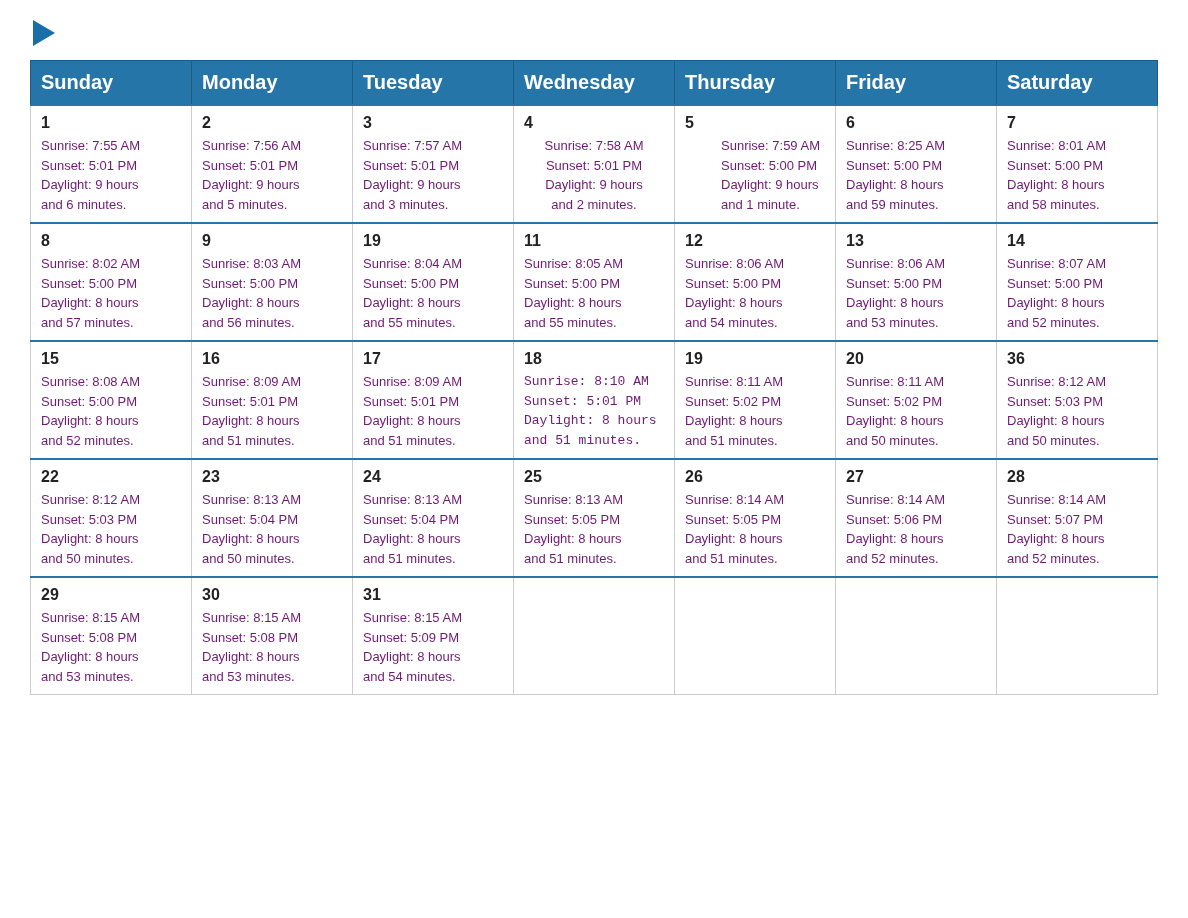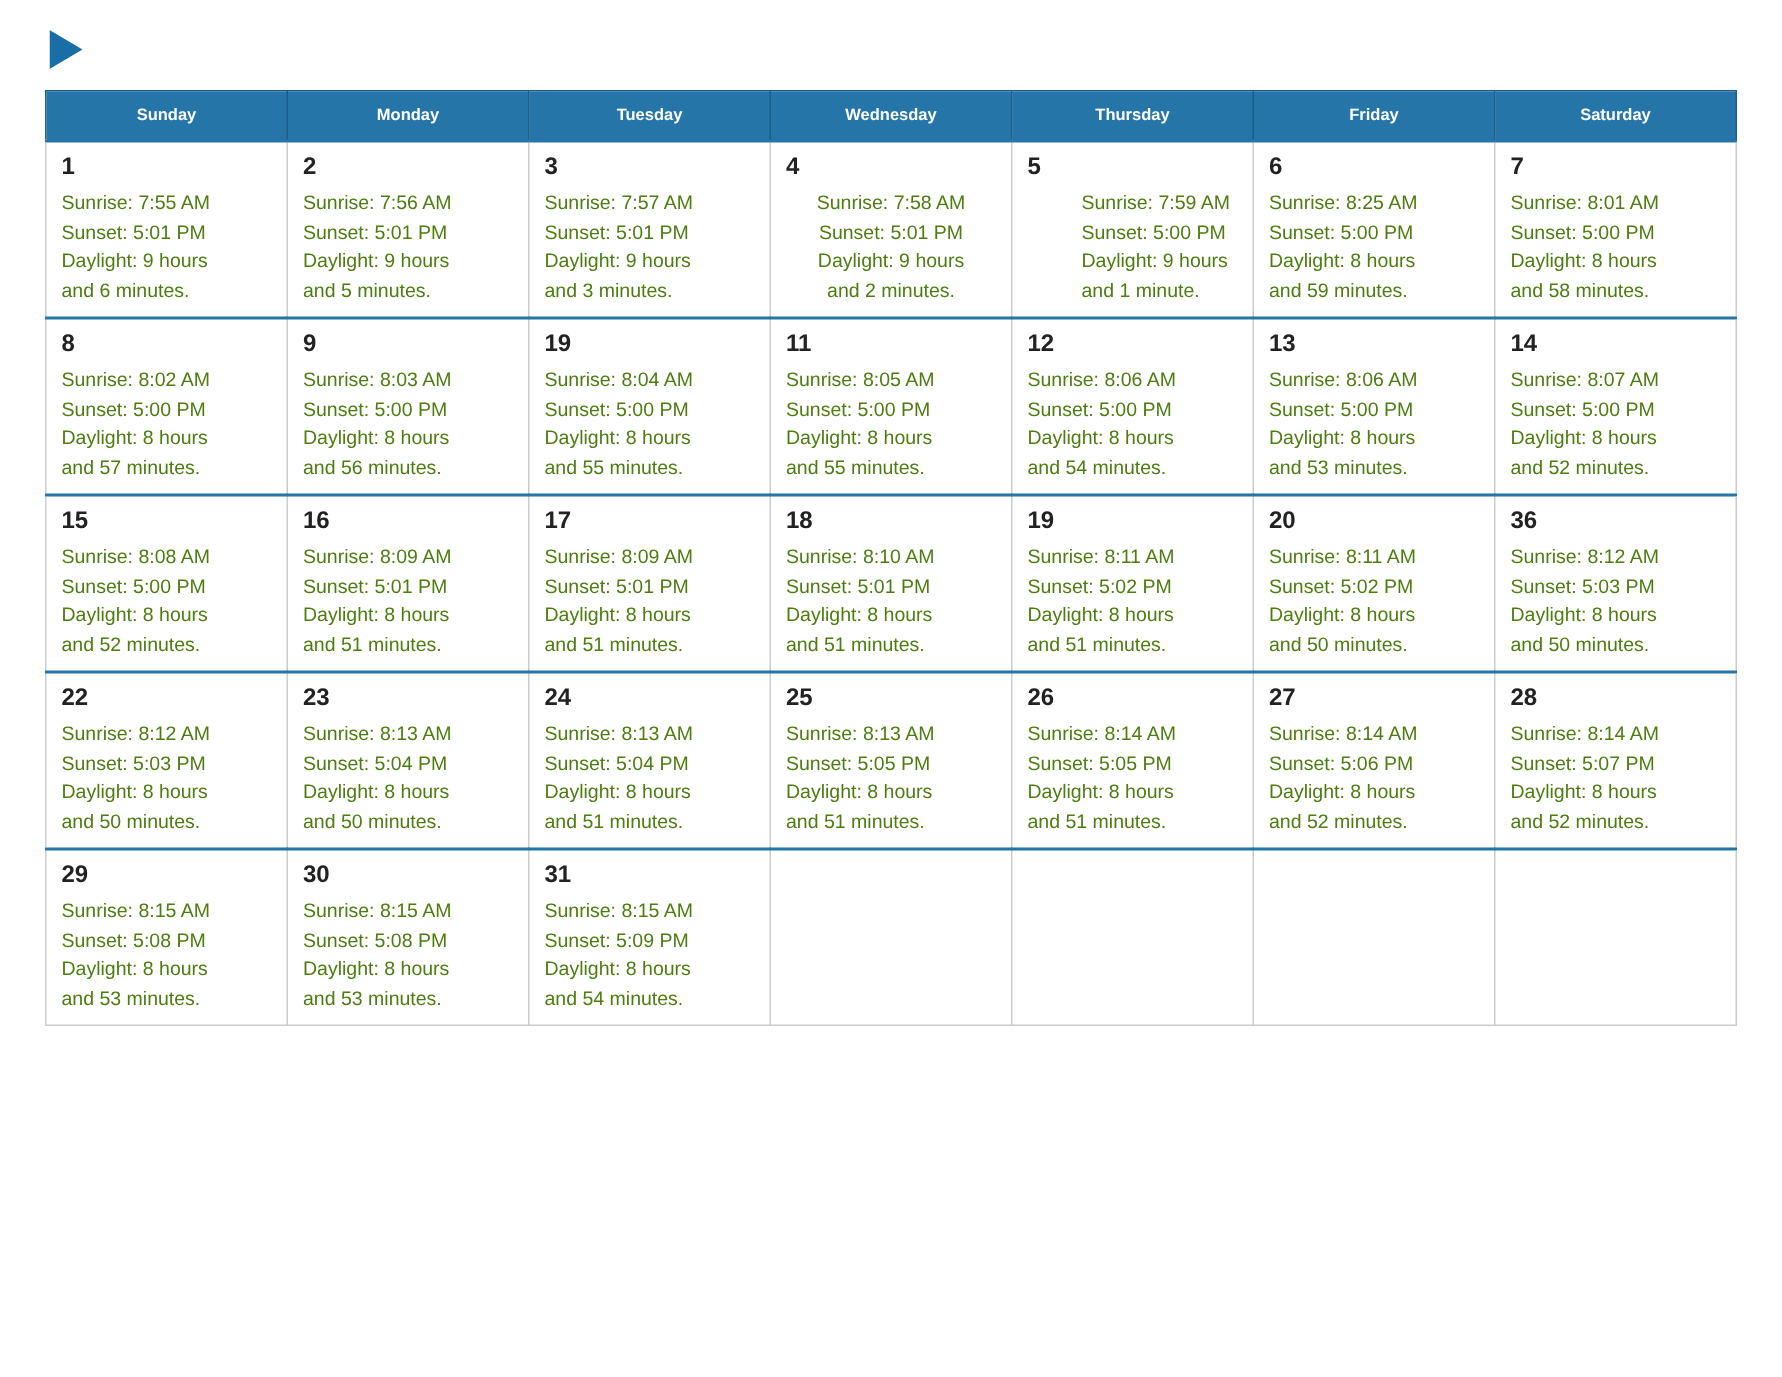--- a/index.html
+++ b/index.html
@@ -41,24 +41,24 @@
       margin-top: 6px;
     }
     table {
       width: 100%;
       border-collapse: collapse;
       table-layout: fixed;
     }
     thead tr th {
       background-color: #2575a8;
       color: #fff;
-      font-size: 11px;
+      font-size: 20px;
       font-weight: bold;
       padding: 10px 10px;
-      text-align: center;
+      text-align: left;
       border: 1px solid #1a5f8a;
     }
     tbody tr td {
       vertical-align: top;
       padding: 8px 10px;
       border: 1px solid #ccc;
       font-size: 13px;
       color: #333;
       min-height: 90px;
       height: 110px;
@@ -69,21 +69,21 @@
     .day-num {
       font-size: 16px;
       font-weight: bold;
       color: #222;
       display: block;
       margin-bottom: 4px;
     }
     .day-info {
       font-size: 13px;
       line-height: 1.5;
-      color: #4d7c0f;
+      color: #701a75;
     }
     .empty-cell {
       background: #fff;
     }
     .logo-wrapper {
       display: flex;
       flex-direction: column;
       align-items: flex-start;
     }
     .logo-line1 {
@@ -250,21 +250,21 @@
         </td>
         <td>
           <span class="day-num">17</span>
           <div class="day-info" style="white-space: pre-line;">Sunrise: 8:09 AM
 Sunset: 5:01 PM
 Daylight: 8 hours
 and 51 minutes.</div>
         </td>
         <td>
           <span class="day-num">18</span>
-          <div class="day-info" style="white-space: pre-line;">Sunrise: 8:10 AM
+          <div class="day-info" style="white-space: pre-line; font-family: Liberation Mono, monospace;">Sunrise: 8:10 AM
 Sunset: 5:01 PM
 Daylight: 8 hours
 and 51 minutes.</div>
         </td>
         <td>
           <span class="day-num">19</span>
           <div class="day-info" style="white-space: pre-line;">Sunrise: 8:11 AM
 Sunset: 5:02 PM
 Daylight: 8 hours
 and 51 minutes.</div>

